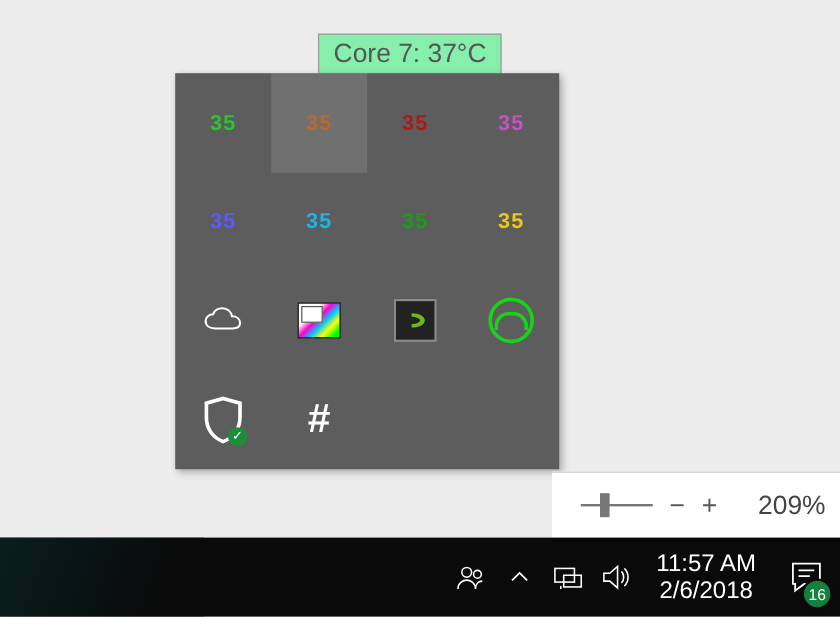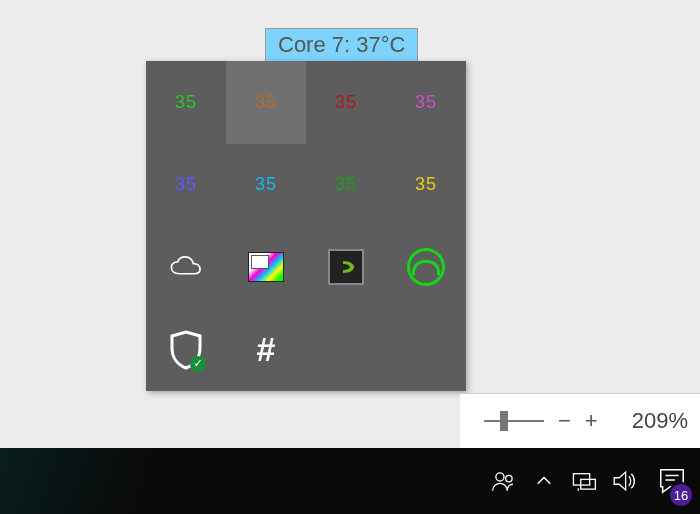--- a/index.html
+++ b/index.html
@@ -1,23 +1,23 @@
 <!DOCTYPE html>
 <html><head>
 <meta charset="utf-8">
 <style>
   html,body{margin:0;padding:0;width:700px;height:514px;background:#ececec;font-family:"Segoe UI",Tahoma,sans-serif;overflow:hidden;position:relative}
   
-  .tooltip{position:absolute;left:265px;top:28px;background:#7dd3fc;border:1px solid #999;padding:3px 12px 5px;font-size:22px;color:#555}
+  .tooltip{position:absolute;left:265px;top:28px;background:#86efac;border:1px solid #999;padding:3px 12px 5px;font-size:22px;color:#555}
   
   .tray-panel{position:absolute;left:146px;top:61px;width:320px;height:330px;background:#5d5d5d;box-shadow:2px 2px 6px rgba(0,0,0,.3)}
   .tray-grid{display:grid;grid-template-columns:repeat(4,1fr);grid-template-rows:repeat(4,1fr);height:100%}
   .slot{display:flex;align-items:center;justify-content:center;position:relative}
   .slot.hover{background:rgba(255,255,255,.12)}
-  .temp{font-size:18px;font-weight:400;letter-spacing:1px}
+  .temp{font-size:18px;font-weight:700;letter-spacing:1px}
   
   .ico{width:36px;height:36px;display:flex;align-items:center;justify-content:center}
   .onedrive svg{width:40px;height:26px}
   .rgb{width:34px;height:28px;position:relative;background:linear-gradient(135deg,#fff 30%,#f0c 45%,#0cf 60%,#ff0 75%,#0f0 90%);border:1px solid #222}
   .rgb:before{content:"";position:absolute;left:2px;top:2px;width:16px;height:12px;background:#fff;border:1px solid #555}
   .nvidia{width:36px;height:36px;border:2px solid #888;box-sizing:border-box;display:flex;align-items:center;justify-content:center;background:#222}
   .nvidia svg{width:24px;height:24px}
   .razer{width:38px;height:38px;border:3px solid #17d417;border-radius:50%;box-sizing:border-box;display:flex;align-items:center;justify-content:center}
   .razer:after{content:"";width:22px;height:12px;border:3px solid #17d417;border-bottom:none;border-radius:12px 12px 0 0}
   .defender{width:36px;height:40px;position:relative}
@@ -33,21 +33,21 @@
   
   .taskbar{position:absolute;left:0;right:0;bottom:0;height:66px;background:#0a0a0a;display:flex;align-items:center;color:#fff}
   .taskbar .left-hint{position:absolute;left:0;top:0;width:170px;height:100%;background:linear-gradient(110deg,#0a2a2a 0%,#081a1a 40%,#0a0a0a 80%);opacity:.6}
   .tb-spacer{flex:1}
   .tb-icon{width:40px;display:flex;align-items:center;justify-content:center;height:100%;}
   .tb-icon svg{width:26px;height:26px;stroke:#fff;fill:none;stroke-width:1.6}
   .tb-chevron svg{width:18px;height:18px}
   .clock{display:flex;flex-direction:column;align-items:center;justify-content:center;padding:0 14px;font-size:20px;line-height:22px}
   .action-center{width:56px;display:flex;align-items:center;justify-content:center;position:relative;height:100%}
   .action-center svg{width:30px;height:30px;stroke:#fff;fill:none;stroke-width:1.6}
-  .ac-badge{position:absolute;right:6px;bottom:6px;width:22px;height:22px;border-radius:50%;background:#4c1d95;color:#fff;font-size:13px;display:flex;align-items:center;justify-content:center;border:2px solid #0a0a0a}
+  .ac-badge{position:absolute;right:6px;bottom:6px;width:22px;height:22px;border-radius:50%;background:#15803d;color:#fff;font-size:13px;display:flex;align-items:center;justify-content:center;border:2px solid #0a0a0a}
 </style>
 </head>
 <body>
 
 <div class="tooltip">Core 7: 37°C</div>
 
 <div class="tray-panel">
   <div class="tray-grid">
 
     <div class="slot">
@@ -145,20 +145,24 @@
         <rect x="12" y="14" width="18" height="12"></rect>
         <path d="M9 25v3"></path>
       </svg>
   </div>
   <div class="tb-icon">
     <svg viewBox="0 0 32 32">
         <path d="M4 12h6l8-7v22l-8-7H4z"></path>
         <path d="M22 10c3 3 3 9 0 12M25 7c5 5 5 13 0 18"></path>
       </svg>
   </div>
+  <div class="clock">
+    <div>11:57 AM</div>
+    <div>2/6/2018</div>
+  </div>
   <div class="action-center">
     <svg viewBox="0 0 32 32">
         <path d="M4 4h24v18H14l-8 6v-6H4z"></path>
         <path d="M9 10h14M9 15h10"></path>
       </svg>
     <div class="ac-badge">16</div>
   </div>
 </div>
 
 </body></html>

